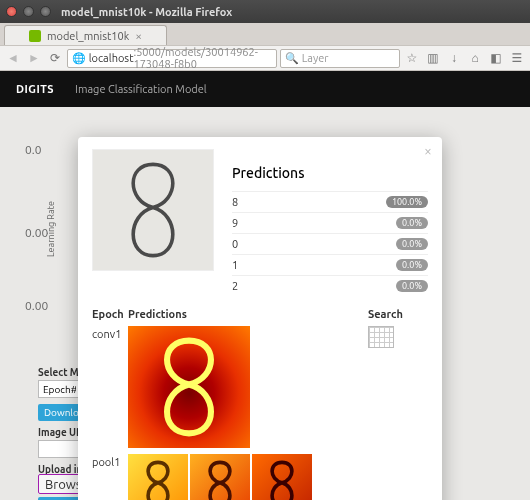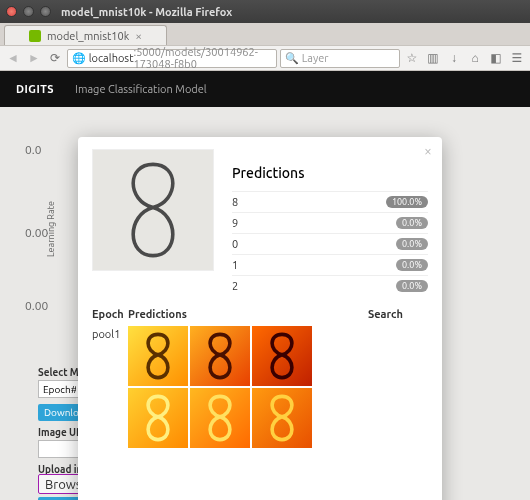--- a/index.html
+++ b/index.html
@@ -177,20 +177,33 @@
         </div>
       </div>
     </div>
 
     <div class="layers-head">
       <div class="col-layer">Epoch</div>
       <div class="col-act">Predictions</div>
       <div class="col-w">Search</div>
     </div>
 
+    <div class="layer-row">
+      <div class="layer-name">conv1</div>
+      <div class="act-area">
+        <div class="conv-img">
+          <svg class="eight-svg" viewBox="0 0 100 100">
+            <path d="M50 12 C74 12 74 42 50 48 C26 54 26 88 50 88 C74 88 74 54 50 48 C26 42 26 12 50 12 Z" fill="none" stroke="#ffff66" stroke-width="5"></path>
+          </svg>
+        </div>
+      </div>
+      <div class="weights-area">
+        <div class="weights-grid"></div>
+      </div>
+    </div>
 
     <div class="layer-row">
       <div class="layer-name">pool1</div>
       <div class="act-area">
         <div class="pool-grid">
           <div class="pool-cell pc1">
               <svg class="eight-svg" viewBox="0 0 100 100">
                 <path d="M50 14 C72 14 72 42 50 48 C28 54 28 86 50 86 C72 86 72 54 50 48 C28 42 28 14 50 14 Z" fill="none" stroke="#5a3000" stroke-width="6"></path>
               </svg>
             </div>

